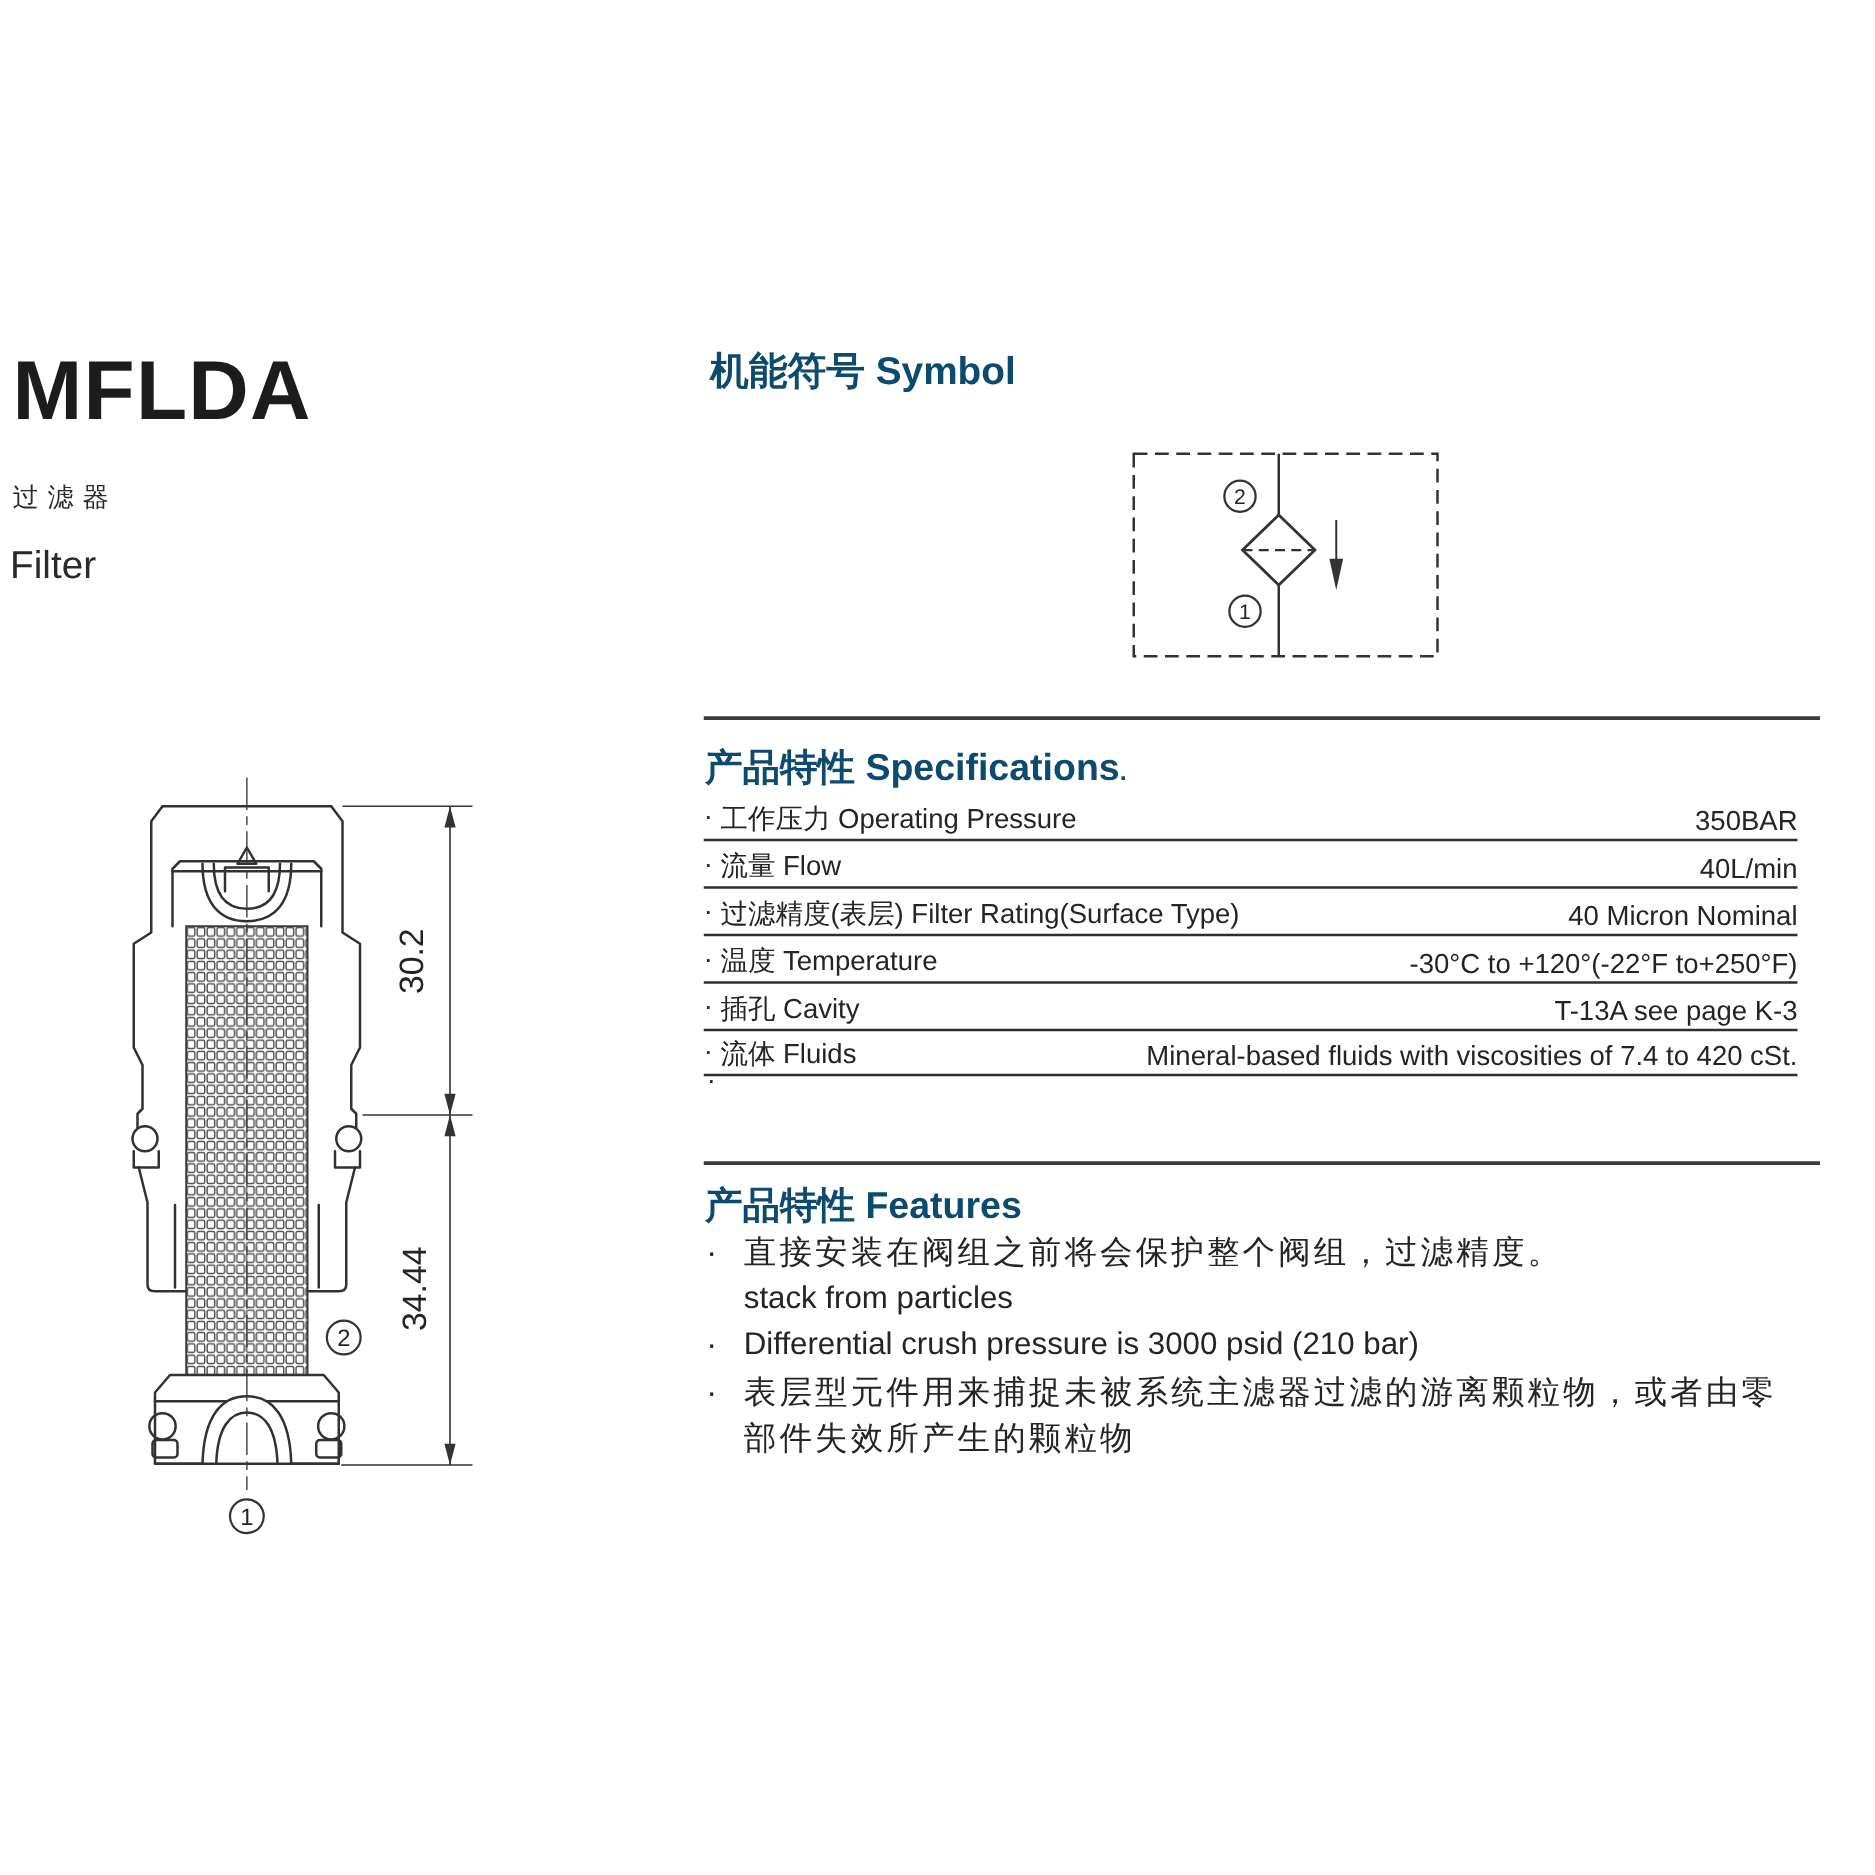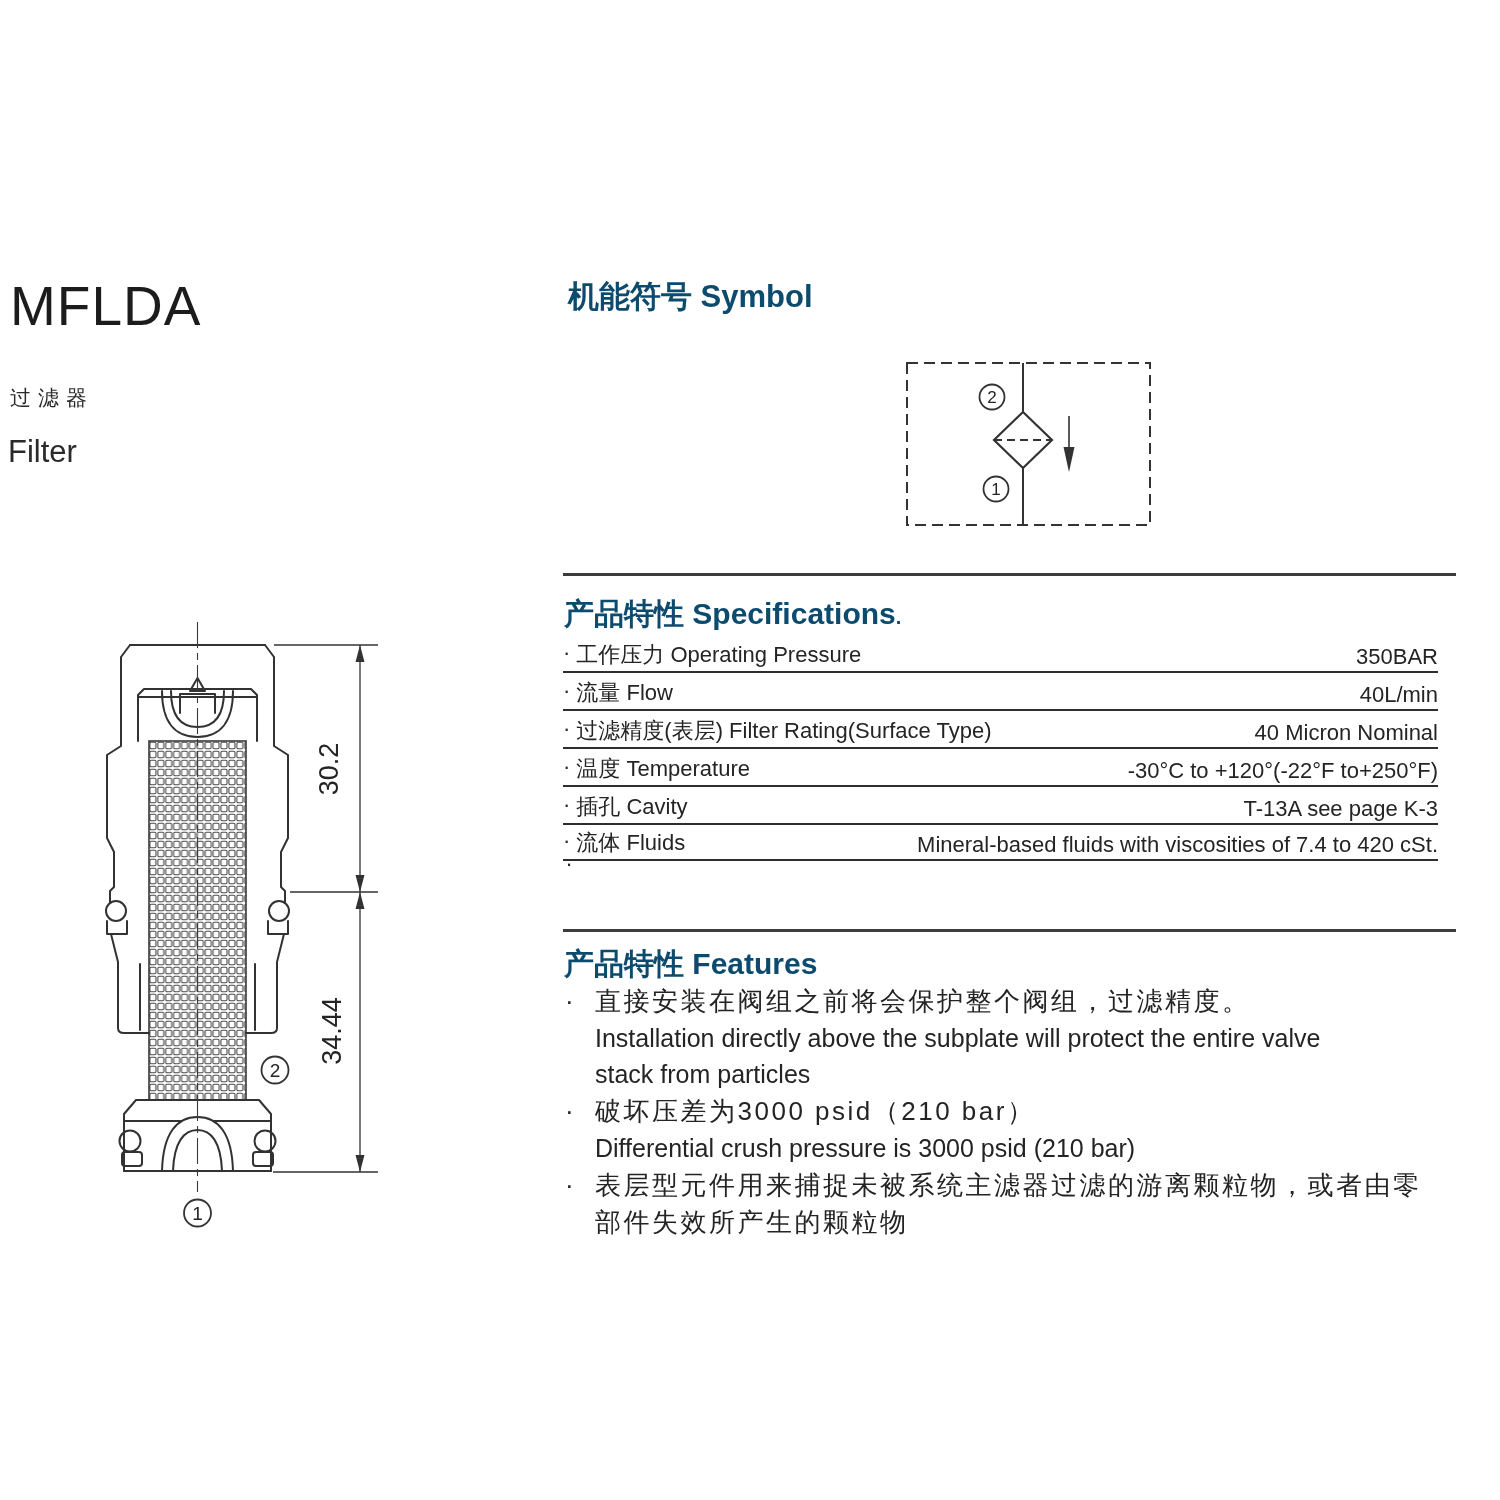--- a/index.html
+++ b/index.html
@@ -1,21 +1,21 @@
 <!DOCTYPE html>
 <html><head>
 <meta charset="utf-8">
 <style>
   html,body{margin:0;padding:0}
   body{
     width:1500px;height:1500px;background:#ffffff;position:relative;overflow:hidden;
     font-family:"Liberation Sans",sans-serif;color:#242424;
   }
   .abs{position:absolute}
-  .title{left:10px;top:274px;font-size:55px;font-weight:normal;letter-spacing:1px;color:#1c1c1c}
+  .title{left:10px;top:274px;font-size:67px;font-weight:bold;letter-spacing:1px;color:#1c1c1c}
   .sub-cn{left:10px;top:384px;font-size:21px;letter-spacing:7px;color:#2a2a2a}
   .sub-en{left:8px;top:434px;font-size:31px;color:#2a2a2a}
   .sec-head{font-size:30px;font-weight:bold;color:#0c4a6e;white-space:nowrap}
   .sym-head{left:568px;top:276px;font-size:31px}
   .divider{height:3px;background:#3c3c3c}
   .d1{left:563px;top:573px;width:893px}
   .d2{left:563px;top:929px;width:893px}
   .spec-head{left:564px;top:594px}
   .spec-head .period{font-size:20px;font-weight:bold}
   .spec-table{left:563px;top:635px;width:875px}
@@ -110,28 +110,26 @@
 
 <div class="abs divider d2"></div>
 
 <div class="abs sec-head feat-head">产品特性 Features</div>
 
 <div class="abs features">
   <div class="feature">
     <span class="fbullet">·</span>
     <div class="flines">
       <div class="fcn">直接安装在阀组之前将会保护整个阀组，过滤精度。</div>
-      <div class="fen">Installation directly above the subplate will protect the entire valve</div>
       <div class="fen">stack from particles</div>
     </div>
   </div>
   <div class="feature">
     <span class="fbullet">·</span>
     <div class="flines">
-      <div class="fcn">破坏压差为3000 psid（210 bar）</div>
       <div class="fen">Differential crush pressure is 3000 psid (210 bar)</div>
     </div>
   </div>
   <div class="feature">
     <span class="fbullet">·</span>
     <div class="flines">
       <div class="fcn">表层型元件用来捕捉未被系统主滤器过滤的游离颗粒物，或者由零</div>
       <div class="fcn">部件失效所产生的颗粒物</div>
     </div>
   </div>

